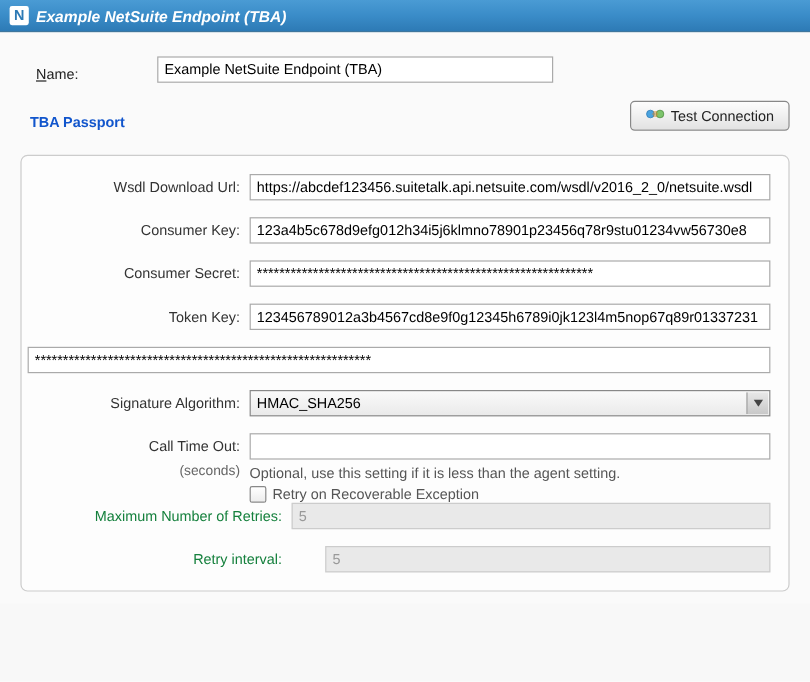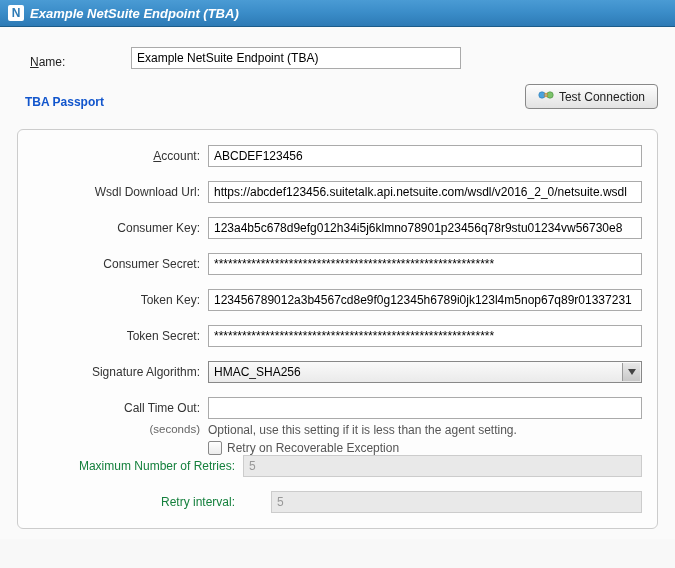--- a/index.html
+++ b/index.html
@@ -198,24 +198,20 @@
           <circle cx="15" cy="8" r="4" fill="#7cc46b" stroke="#4a8b3c" stroke-width="0.8"></circle>
           <path d="M8 6 L12 6 M8 10 L12 10 M7 8 L13 8" stroke="#d08a2a" stroke-width="1.1"></path>
         </svg>
       </span>
       <span>Test Connection</span>
     </button>
   </div>
 
   <div class="fieldset">
 
-    <div class="form-row">
-      <div class="form-label"><span class="u">A</span><span>ccount:</span></div>
-      <input class="form-input" type="text" value="ABCDEF123456" style="">
-    </div>
 
     <div class="form-row">
       <div class="form-label">Wsdl Download Url:</div>
       <input class="form-input" type="text" value="https://abcdef123456.suitetalk.api.netsuite.com/wsdl/v2016_2_0/netsuite.wsdl" style="">
     </div>
 
     <div class="form-row">
       <div class="form-label">Consumer Key:</div>
       <input class="form-input" type="text" value="123a4b5c678d9efg012h34i5j6klmno78901p23456q78r9stu01234vw56730e8" style="">
     </div>
@@ -224,21 +220,20 @@
       <div class="form-label">Consumer Secret:</div>
       <input class="form-input" type="text" value="************************************************************" style="">
     </div>
 
     <div class="form-row">
       <div class="form-label">Token Key:</div>
       <input class="form-input" type="text" value="123456789012a3b4567cd8e9f0g12345h6789i0jk123l4m5nop67q89r01337231" style="">
     </div>
 
     <div class="form-row">
-      <div class="form-label">Token Secret:</div>
       <input class="form-input" type="text" value="************************************************************" style="">
     </div>
 
     <div class="form-row">
       <div class="form-label">Signature Algorithm:</div>
       <div class="select-wrap">
         <input class="form-input" style="background: linear-gradient(rgb(250, 250, 250), rgb(234, 234, 234)); border: 1px solid rgb(136, 136, 136); padding-right: 22px;" readonly="" value="HMAC_SHA256">
         <div class="select-arrow">
           <svg width="8" height="6" viewBox="0 0 8 6">
               <path d="M0 0 L8 0 L4 6 Z" fill="#444"></path>

